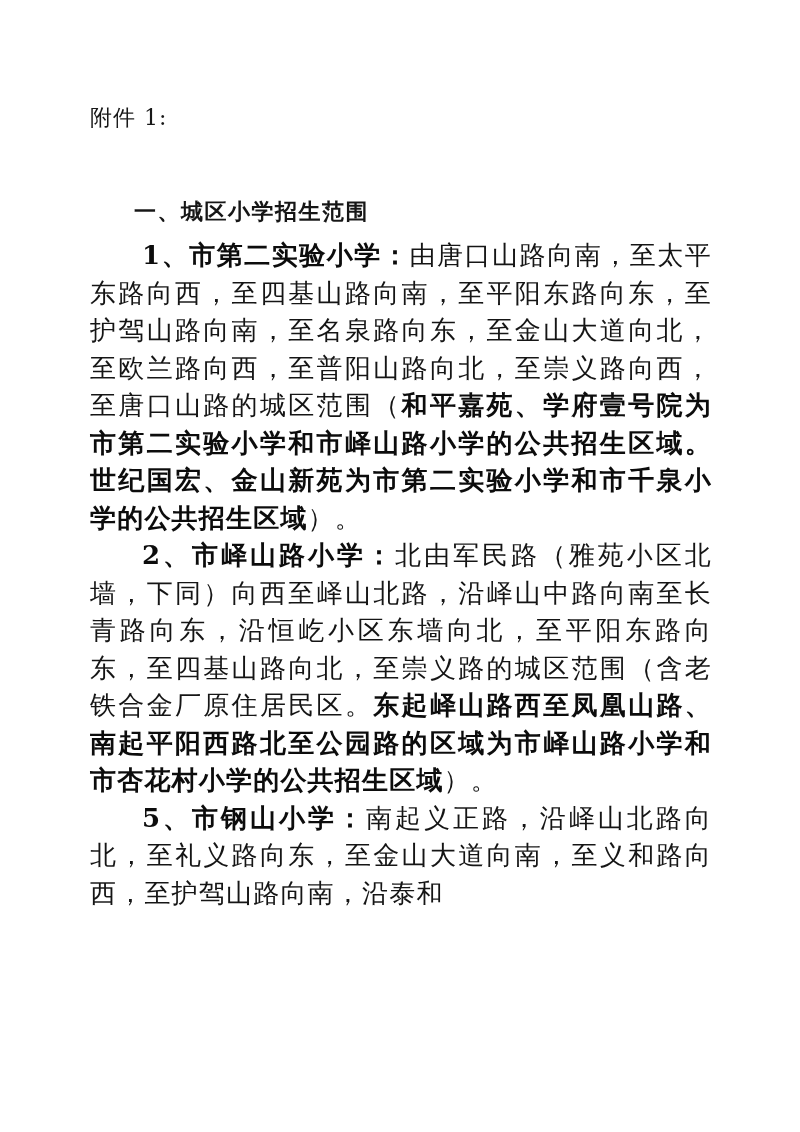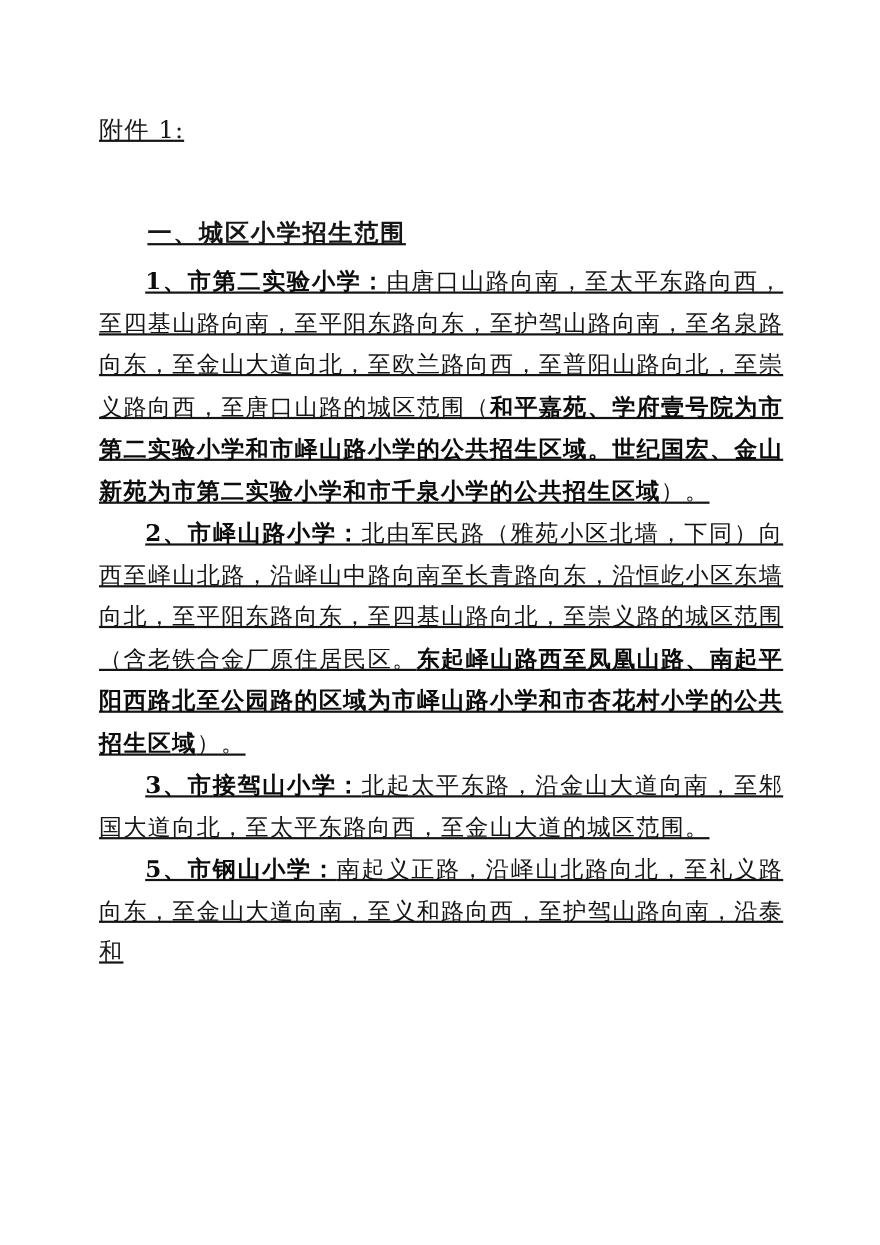--- a/index.html
+++ b/index.html
@@ -9,21 +9,20 @@
     color: #141414;
   }
   .page {
     position: relative;
     width: 800px;
     height: 932px;
     margin: 0 auto;
     background: #ffffff;
     padding: 103px 88px 0 90px;
     overflow: hidden;
-    text-decoration: underline;
   }
   .attachment-label {
     font-size: 22px;
     letter-spacing: 1px;
     color: #181818;
   }
   .doc-title {
     margin-top: 38px;
     text-align: center;
     font-size: 34px;
@@ -39,21 +38,21 @@
     font-size: 22px;
     font-weight: bold;
     letter-spacing: 1.5px;
     color: #161616;
     font-family: "DejaVu Sans", "Liberation Sans", sans-serif;
   }
   .body-paragraphs {
     width: 622px;
   }
   .para {
-    font-size: 21px;
+    font-size: 26px;
     line-height: 37.5px;
     letter-spacing: 1.2px;
     text-align: justify;
     text-indent: 2em;
     color: #151515;
   }
   .seg { font-weight: normal; }
   .seg.bold { font-weight: bold; color: #0c0c0c; }
   .page-number {
     position: absolute;
@@ -69,18 +68,17 @@
 
 <div class="page">
   <div class="attachment-label">附件 1:</div>
 
 
   <h2 class="section-heading">一、城区小学招生范围</h2>
 
   <div class="body-paragraphs">
       <p class="para"><span class="seg bold">1、市第二实验小学：</span><span class="seg">由唐口山路向南，至太平东路向西，至四基山路向南，至平阳东路向东，至护驾山路向南，至名泉路向东，至金山大道向北，至欧兰路向西，至普阳山路向北，至崇义路向西，至唐口山路的城区范围（</span><span class="seg bold">和平嘉苑、学府壹号院为市第二实验小学和市峄山路小学的公共招生区域。世纪国宏、金山新苑为市第二实验小学和市千泉小学的公共招生区域</span><span class="seg">）。</span></p>
       <p class="para"><span class="seg bold">2、市峄山路小学：</span><span class="seg">北由军民路（雅苑小区北墙，下同）向西至峄山北路，沿峄山中路向南至长青路向东，沿恒屹小区东墙向北，至平阳东路向东，至四基山路向北，至崇义路的城区范围（含老铁合金厂原住居民区。</span><span class="seg bold">东起峄山路西至凤凰山路、南起平阳西路北至公园路的区域为市峄山路小学和市杏花村小学的公共招生区域</span><span class="seg">）。</span></p>
-      <p class="para"><span class="seg bold">3、市接驾山小学：</span><span class="seg">北起太平东路，沿金山大道向南，至邾国大道向北，至太平东路向西，至金山大道的城区范围。</span></p>
       <p class="para"><span class="seg bold">5、市钢山小学：</span><span class="seg">南起义正路，沿峄山北路向北，至礼义路向东，至金山大道向南，至义和路向西，至护驾山路向南，沿泰和</span></p>
     </div>
 
   <div class="page-number">—10—</div>
 </div>
 
 </body></html>

